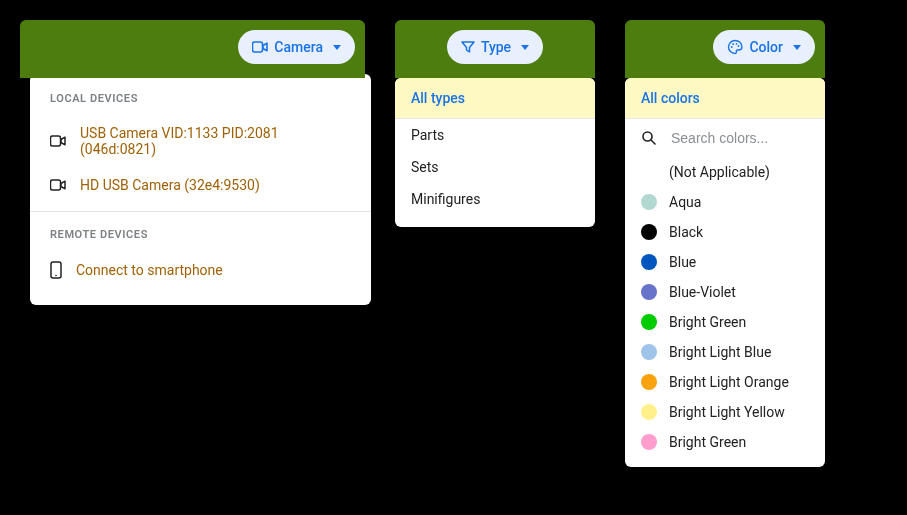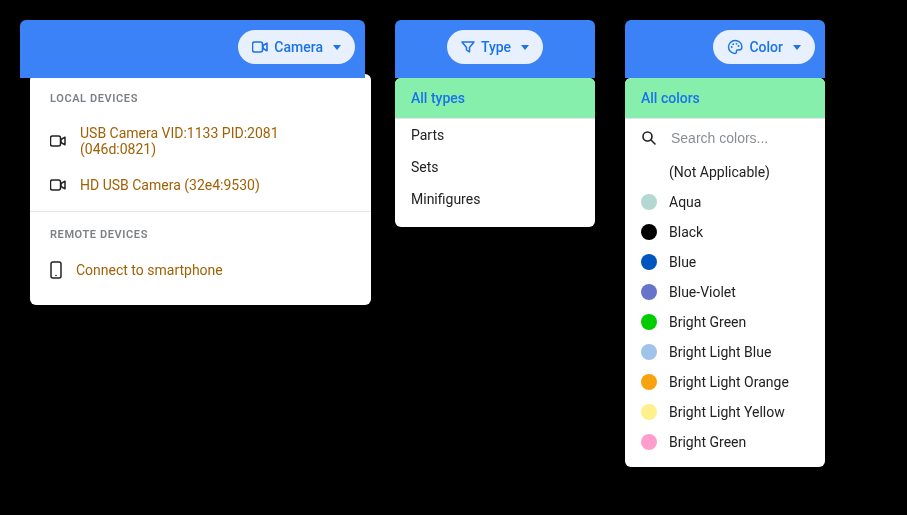--- a/index.html
+++ b/index.html
@@ -32,21 +32,21 @@
     font-size: 14px;
     font-weight: 500;
     border-radius: 17px;
     cursor: pointer;
     user-select: none;
   }
   .chip-wrap {
     display: flex;
     justify-content: flex-end;
     padding: 10px 10px 14px 10px;
-    background: #3b82f6;
+    background: #4d7c0f;
     border-top-left-radius: 6px;
     border-top-right-radius: 6px;
     position: relative;
     align-items: flex-end;
   }
   .chip-wrap::after {
     
     content: "";
   }
   .chevron-down {
@@ -88,21 +88,21 @@
   }
   .divider {
     height: 1px;
     background: #e3e5e8;
     margin: 8px 0;
   }
   .cam-card { margin-left: 10px; margin-right: -6px; padding-bottom: 16px; margin-top: -4px; }
 
   
   .selected-header {
-    background: #86efac;
+    background: #fef9c3;
     color: #1a73e8;
     font-size: 14px;
     font-weight: 500;
     padding: 12px 16px;
     border-bottom: 1px solid #e3e5e8;
   }
   .plain-item {
     padding: 8px 16px;
     font-size: 14px;
     color: #222;

